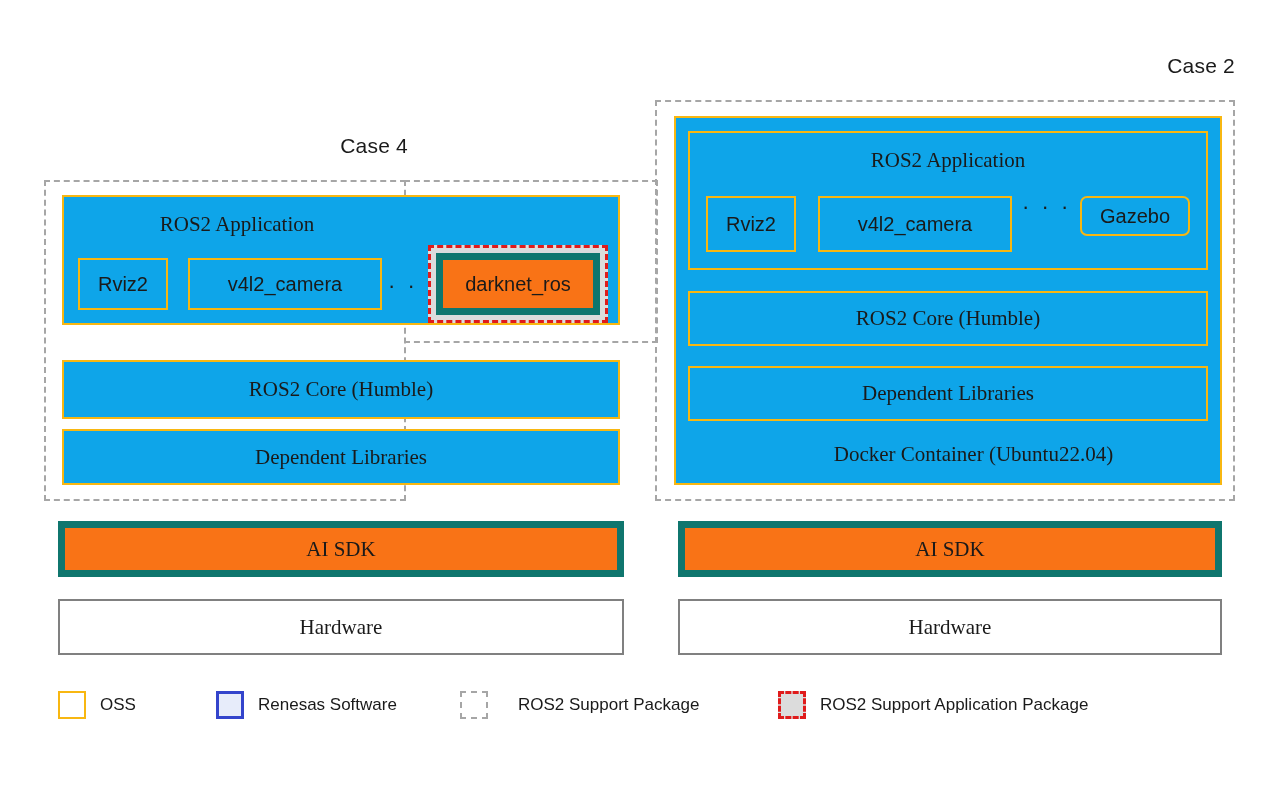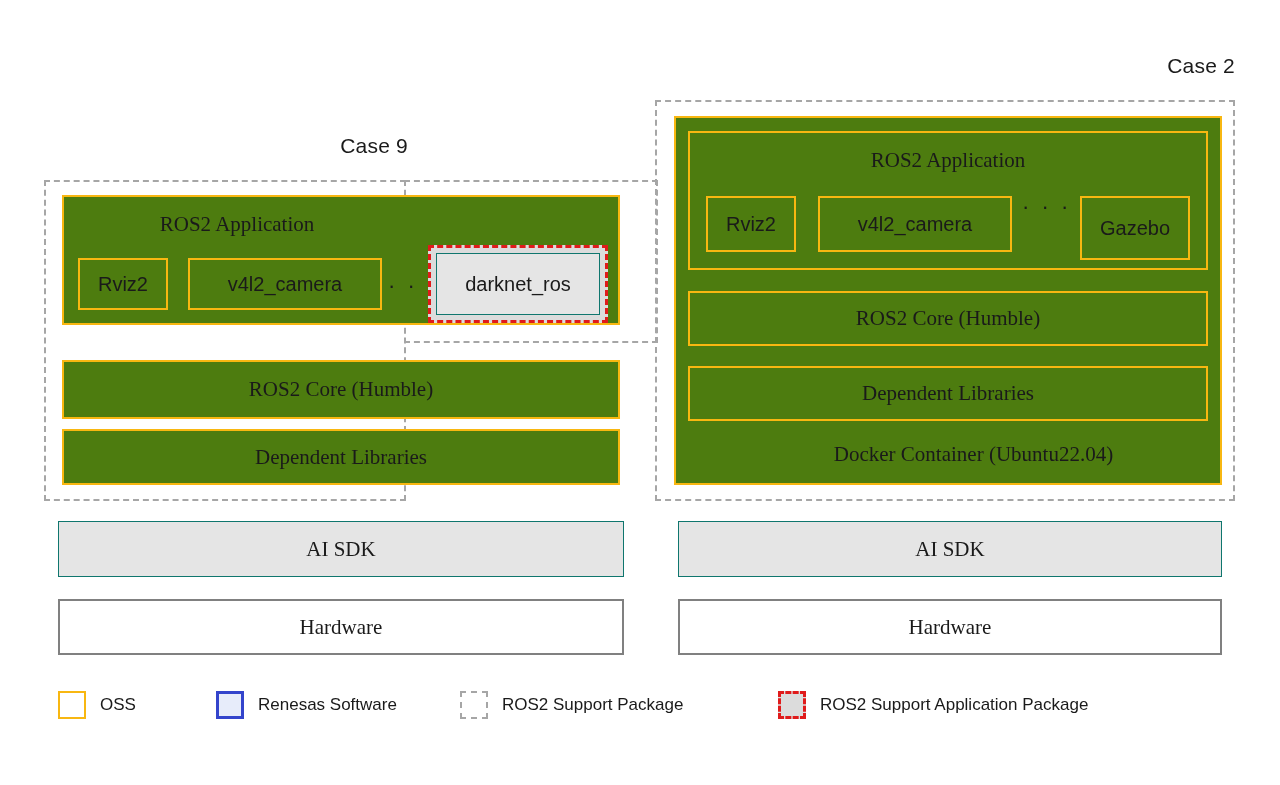--- a/index.html
+++ b/index.html
@@ -30,28 +30,28 @@
   .case-title {
     text-align: right;
     font-size: 21px;
     color: #1a1a1a;
     letter-spacing: 0.2px;
   }
 
   
   .box {
     box-sizing: border-box;
-    background: #4d7c0f;
+    background: #0ea5e9;
   }
   .box-oss {
     border: 2px solid #f8b711;
   }
   .box-renesas {
-    border: 1px solid #0f766e;
-    background: #e5e5e5;
+    border: 7px solid #0f766e;
+    background: #f97316;
   }
   .box-hw {
     border: 2px solid #808080;
     background: #ffffff;
   }
   .dashed-support {
     border: 2px dashed #a6a6a6;
     background: transparent;
   }
   .dashed-sample {
@@ -108,21 +108,21 @@
     font-size: 17px;
     color: #1a1a1a;
     white-space: nowrap;
   }
 </style>
 </head>
 <body>
 
 <div class="stage">
 
-  <div class="abs case-title" style="left:44px; top:134px; width:364px;">Case 9</div>
+  <div class="abs case-title" style="left:44px; top:134px; width:364px;">Case 4</div>
 
   <div class="abs dashed-support" style="left:44px; top:180px; width:362px; height:321px;"></div>
 
   <div class="abs dashed-support" style="left:404px; top:180px; width:254px; height:163px; border-left:none;"></div>
 
   <div class="abs" style="left:400px; top:183px; width:10px; height:0px; background:#ffffff;"></div>
 
   <div class="abs box box-oss" style="left:62px; top:195px; width:558px; height:130px;"></div>
   <div class="abs lbl-center t21" style="left:62px; top:207px; width:350px; height:34px;">ROS2 Application</div>
 
@@ -153,21 +153,21 @@
 
   <div class="abs box box-oss" style="left:688px; top:131px; width:520px; height:139px;"></div>
   <div class="abs lbl-center t21" style="left:688px; top:143px; width:520px; height:34px;">ROS2 Application</div>
 
   <div class="abs box box-oss lbl-center t20" style="left:706px; top:196px; width:90px; height:56px;">Rviz2</div>
 
   <div class="abs box box-oss lbl-center t20" style="left:818px; top:196px; width:194px; height:56px;">v4l2_camera</div>
 
   <div class="dots" style="left:1022px; top:196px;">· · ·</div>
 
-  <div class="abs box box-oss lbl-center t20" style="left:1080px; top:196px; width:110px; height:64px;">Gazebo</div>
+  <div class="abs box box-oss lbl-center t20" style="left:1080px; top:196px; width:110px; height:40px;border-radius:7px;">Gazebo</div>
 
   <div class="abs box box-oss lbl-center t21" style="left:688px; top:291px; width:520px; height:55px;">ROS2 Core (Humble)</div>
 
   <div class="abs box box-oss lbl-center t21" style="left:688px; top:366px; width:520px; height:55px;">Dependent Libraries</div>
 
   <div class="abs box box-renesas lbl-center t21" style="left:678px; top:521px; width:544px; height:56px;">AI SDK</div>
 
   <div class="abs box box-hw lbl-center t21" style="left:678px; top:599px; width:544px; height:56px;">Hardware</div>
 
   <div class="legend-row">
@@ -175,21 +175,21 @@
     <div class="legend-item" style="left:58px;">
       <span class="legend-swatch sw-oss"></span>
       <span class="legend-label">OSS</span>
     </div>
 
     <div class="legend-item" style="left:188px;margin-left:28px;">
       <span class="legend-swatch sw-renesas"></span>
       <span class="legend-label">Renesas Software</span>
     </div>
 
-    <div class="legend-item" style="left:460px;">
+    <div class="legend-item" style="left:460px;gap:16px;">
       <span class="legend-swatch sw-support"></span>
       <span class="legend-label">ROS2 Support Package</span>
     </div>
 
     <div class="legend-item" style="left:778px;">
       <span class="legend-swatch sw-sample"></span>
       <span class="legend-label">ROS2 Support Application Package</span>
     </div>
 
   </div>

